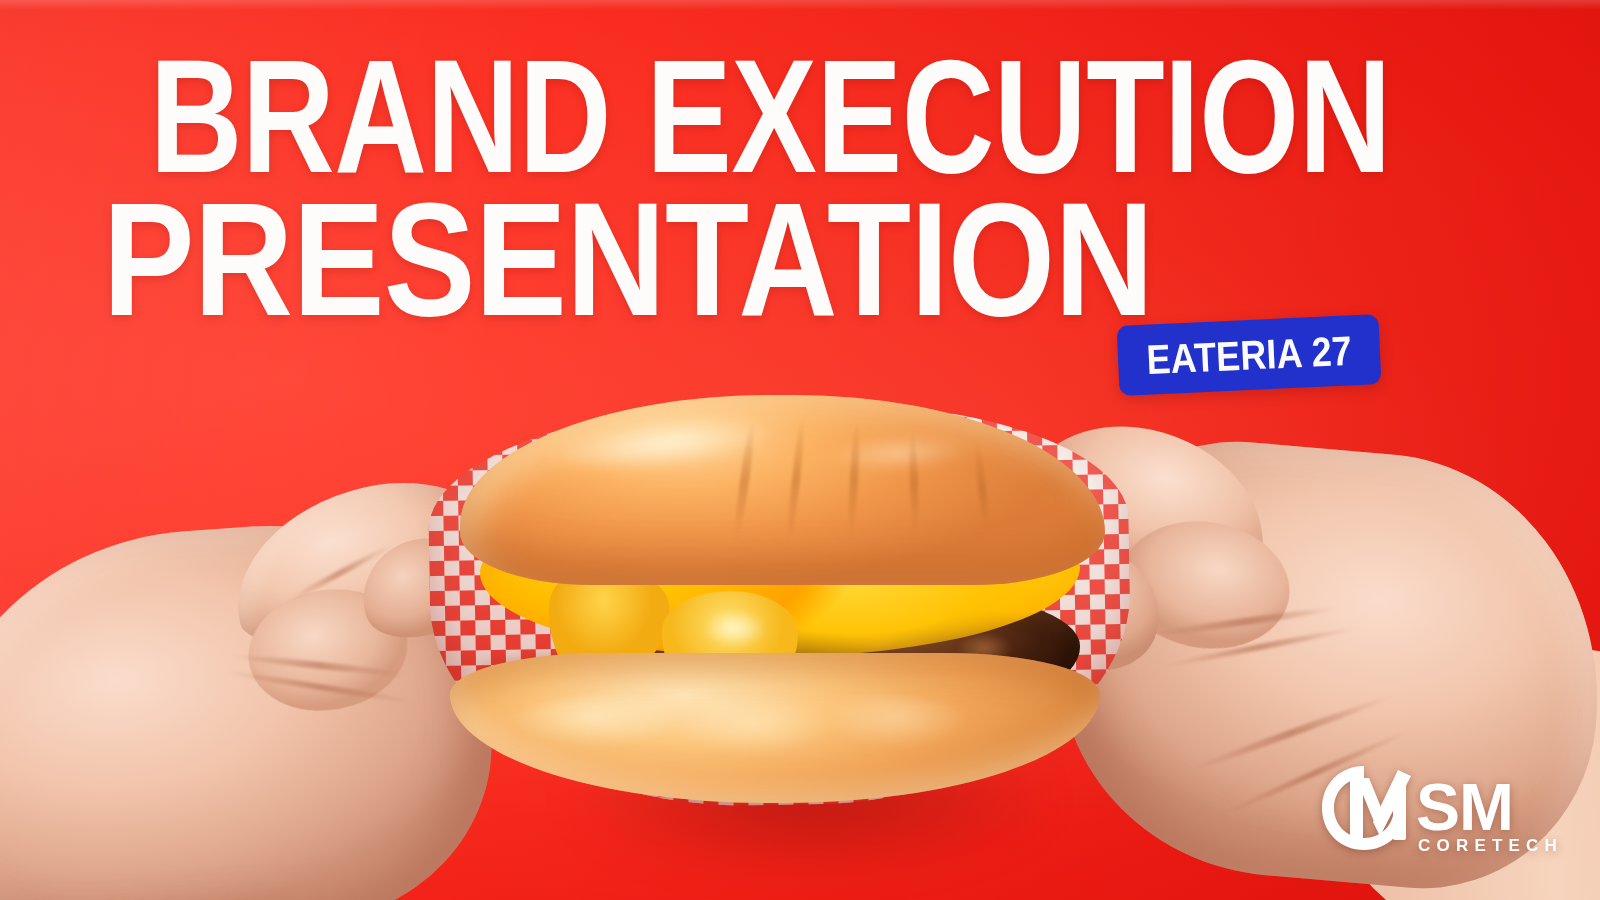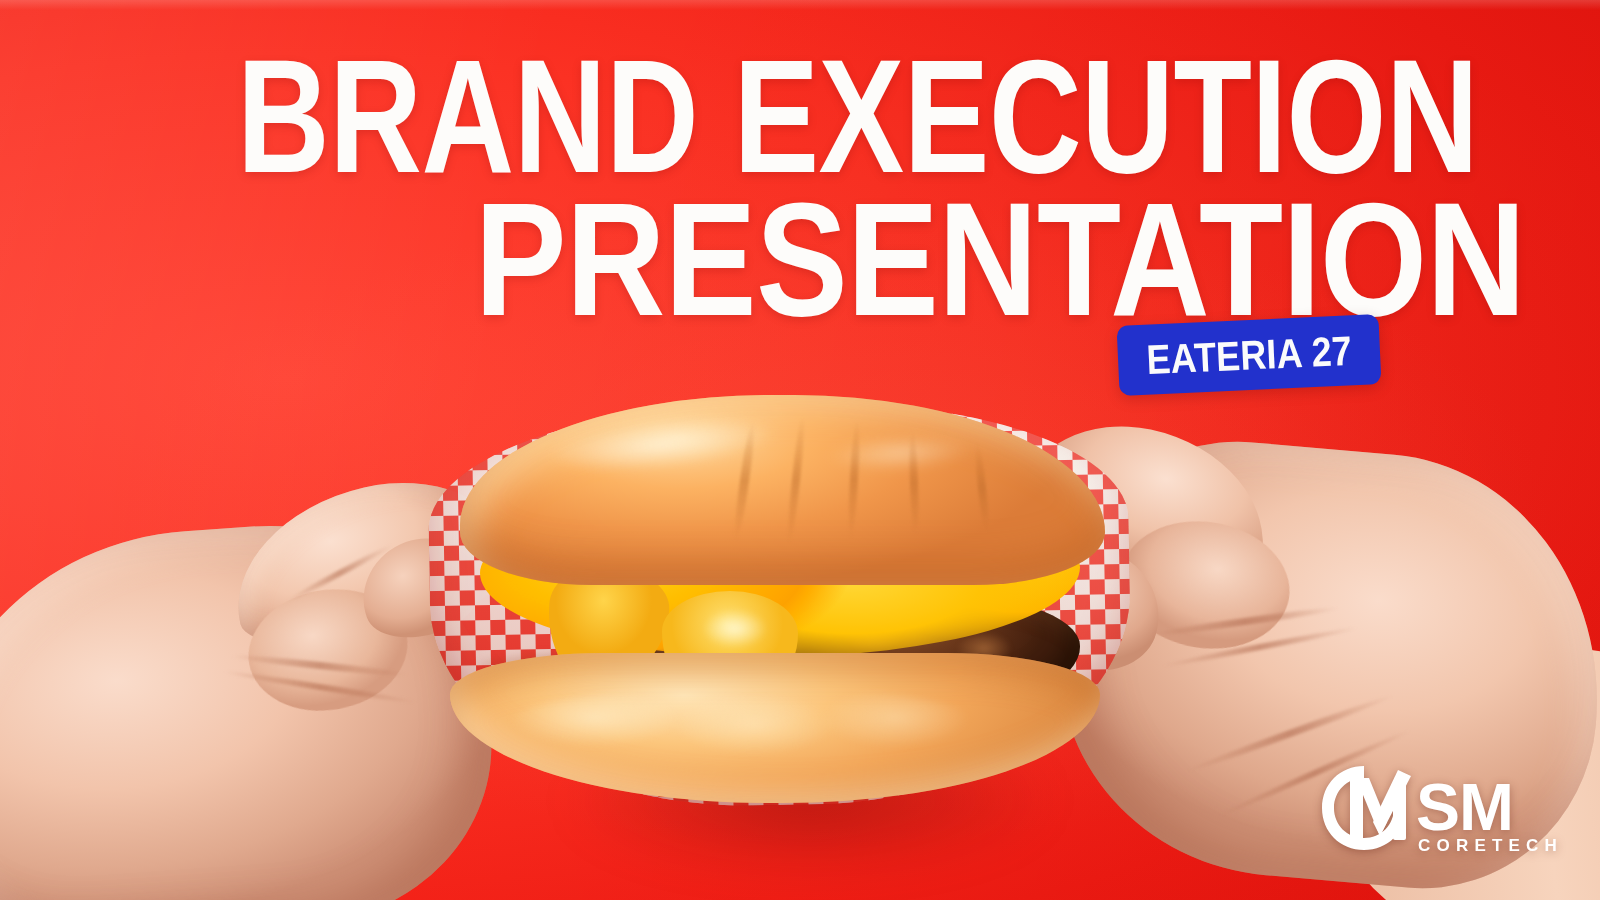--- a/index.html
+++ b/index.html
@@ -28,21 +28,21 @@
   }
   .bg-topsheen{
     position:absolute; left:0; right:0; top:0; height:10px;
     background:linear-gradient(180deg, rgba(255,255,255,.16), rgba(255,255,255,0));
   }
 
   
   .headline{
     position:absolute;
     left:0; right:0; top:44px;
-    text-align:right;
+    text-align:left;
     z-index:30;
     pointer-events:none;
     padding-left:28px;
   }
   .hl-line{
     display:block;
     color:#fdfcfa;
     font-family:"Liberation Sans", sans-serif;
     font-weight:700;
     line-height:.90;

